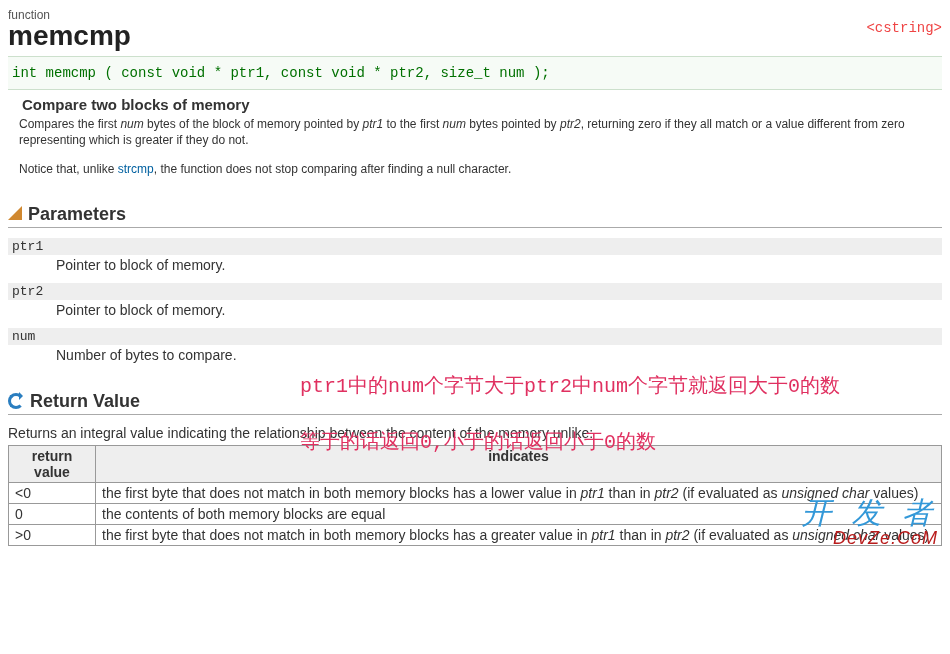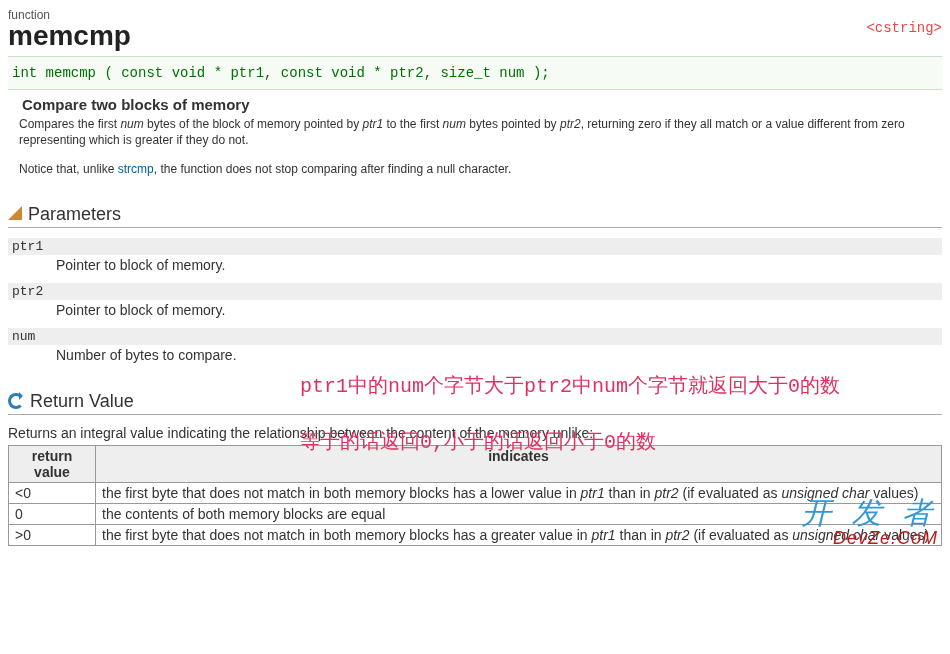--- a/index.html
+++ b/index.html
@@ -58,21 +58,21 @@
   .link {
     color: #0060a0;
     text-decoration: none;
   }
   i {
     font-style: italic;
   }
   h3.section {
     border-bottom: 1px solid #aaa;
     font-size: 18px;
-    font-weight: normal;
+    font-weight: bold;
     padding-bottom: 2px;
     margin: 26px 0 10px 0;
     color: #333;
     display: flex;
     align-items: center;
     gap: 6px;
   }
   .icon-ruler {
     display: inline-block;
     width: 0; height: 0;

